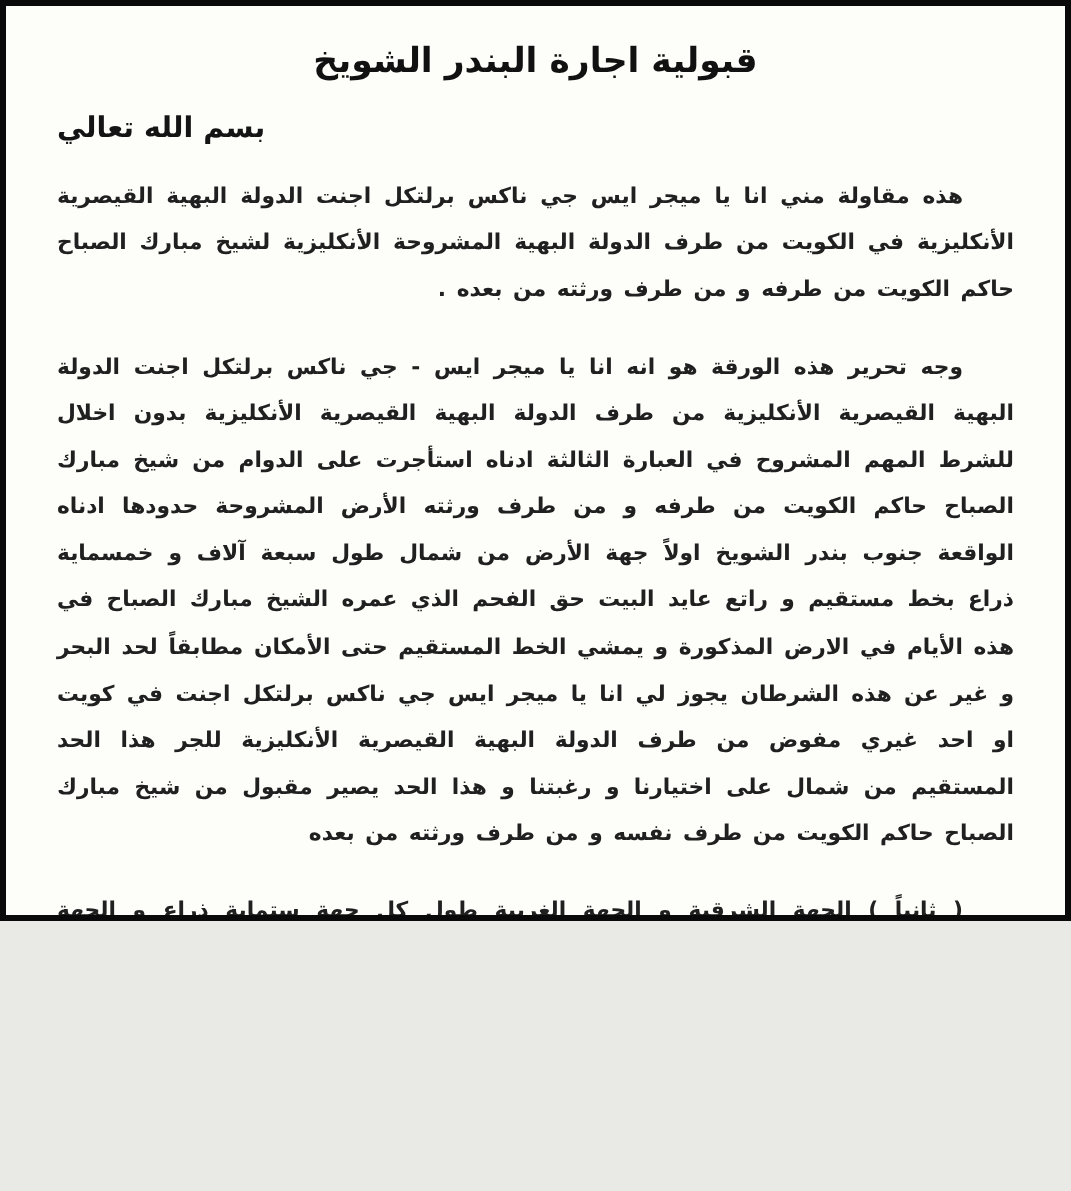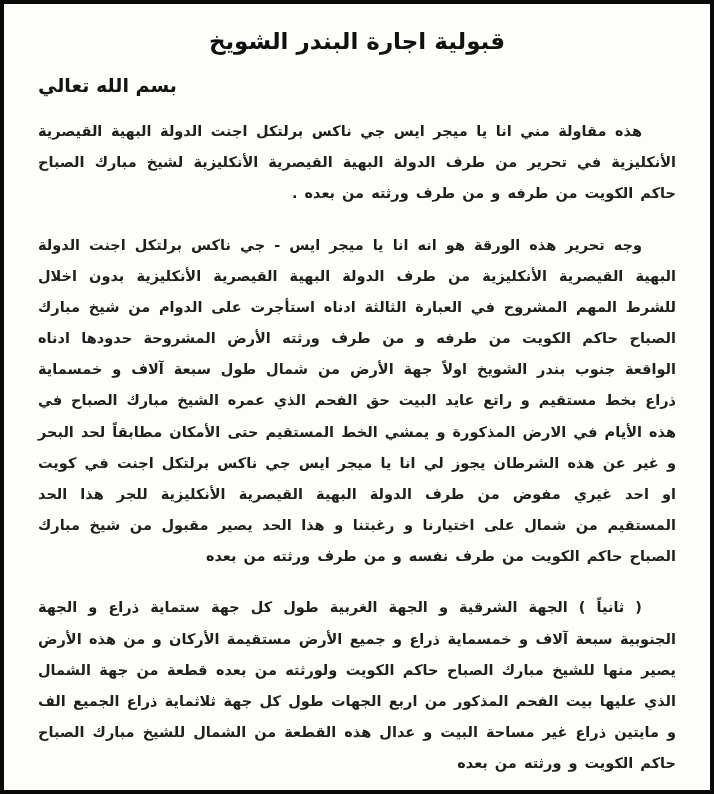--- a/index.html
+++ b/index.html
@@ -5,21 +5,21 @@
   * { box-sizing: border-box; }
   html, body { margin: 0; padding: 0; background: #e9e9e6; }
   .stage {
     width: 714px;
     height: 794px;
     margin: 0 auto;
     position: relative;
   }
   .page {
     width: 714px;
-    height: 794px;
+    height: 614px;
     background: #fdfdfa;
     border: 4px solid #0a0a0a;
     overflow: hidden;
     direction: rtl;
     font-family: "DejaVu Sans", sans-serif;
     color: #1b1b1b;
     position: relative;
   }
   .content {
     padding: 10px 34px 0 34px;
@@ -60,21 +60,21 @@
 <body>
 
 <div class="stage">
   <div class="page">
     <div class="content">
 
       <h1 class="doc-title">قبولية اجارة البندر الشويخ</h1>
 
       <h2 class="basmala">بسم الله تعالي</h2>
 
-      <p class="para">هذه مقاولة مني انا يا ميجر ايس جي ناكس برلتكل اجنت الدولة البهية القيصرية الأنكليزية في تحرير من طرف الدولة البهية القيصرية الأنكليزية لشيخ مبارك الصباح حاكم الكويت من طرفه و من طرف ورثته من بعده .</p>
+      <p class="para">هذه مقاولة مني انا يا ميجر ايس جي ناكس برلتكل اجنت الدولة البهية القيصرية الأنكليزية في الكويت من طرف الدولة البهية المشروحة الأنكليزية لشيخ مبارك الصباح حاكم الكويت من طرفه و من طرف ورثته من بعده .</p>
 
       <p class="para">وجه تحرير هذه الورقة هو انه انا يا ميجر ايس - جي ناكس برلتكل اجنت الدولة البهية القيصرية الأنكليزية من طرف الدولة البهية القيصرية الأنكليزية بدون اخلال للشرط المهم المشروح في العبارة الثالثة ادناه استأجرت على الدوام من شيخ مبارك الصباح حاكم الكويت من طرفه و من طرف ورثته الأرض المشروحة حدودها ادناه الواقعة جنوب بندر الشويخ اولاً جهة الأرض من شمال طول سبعة آلاف و خمسماية ذراع بخط مستقيم و راتع عايد البيت حق الفحم الذي عمره الشيخ مبارك الصباح في هذه الأيام في الارض المذكورة و يمشي الخط المستقيم حتى الأمكان مطابقاً لحد البحر و غير عن هذه الشرطان يجوز لي انا يا ميجر ايس جي ناكس برلتكل اجنت في كويت او احد غيري مفوض من طرف الدولة البهية القيصرية الأنكليزية للجر هذا الحد المستقيم من شمال على اختيارنا و رغبتنا و هذا الحد يصير مقبول من شيخ مبارك الصباح حاكم الكويت من طرف نفسه و من طرف ورثته من بعده</p>
 
       <p class="para">( ثانياً ) الجهة الشرقية و الجهة الغربية طول كل جهة ستماية ذراع و الجهة الجنوبية سبعة آلاف و خمسماية ذراع و جميع الأرض مستقيمة الأركان و من هذه الأرض يصير منها للشيخ مبارك الصباح حاكم الكويت ولورثته من بعده قطعة من جهة الشمال الذي عليها بيت الفحم المذكور من اربع الجهات طول كل جهة ثلاثماية ذراع الجميع الف و مايتين ذراع غير مساحة البيت و عدال هذه القطعة من الشمال للشيخ مبارك الصباح حاكم الكويت و ورثته من بعده</p>
 
       <div class="end-dash-row">
         
       </div>
 
     </div>

